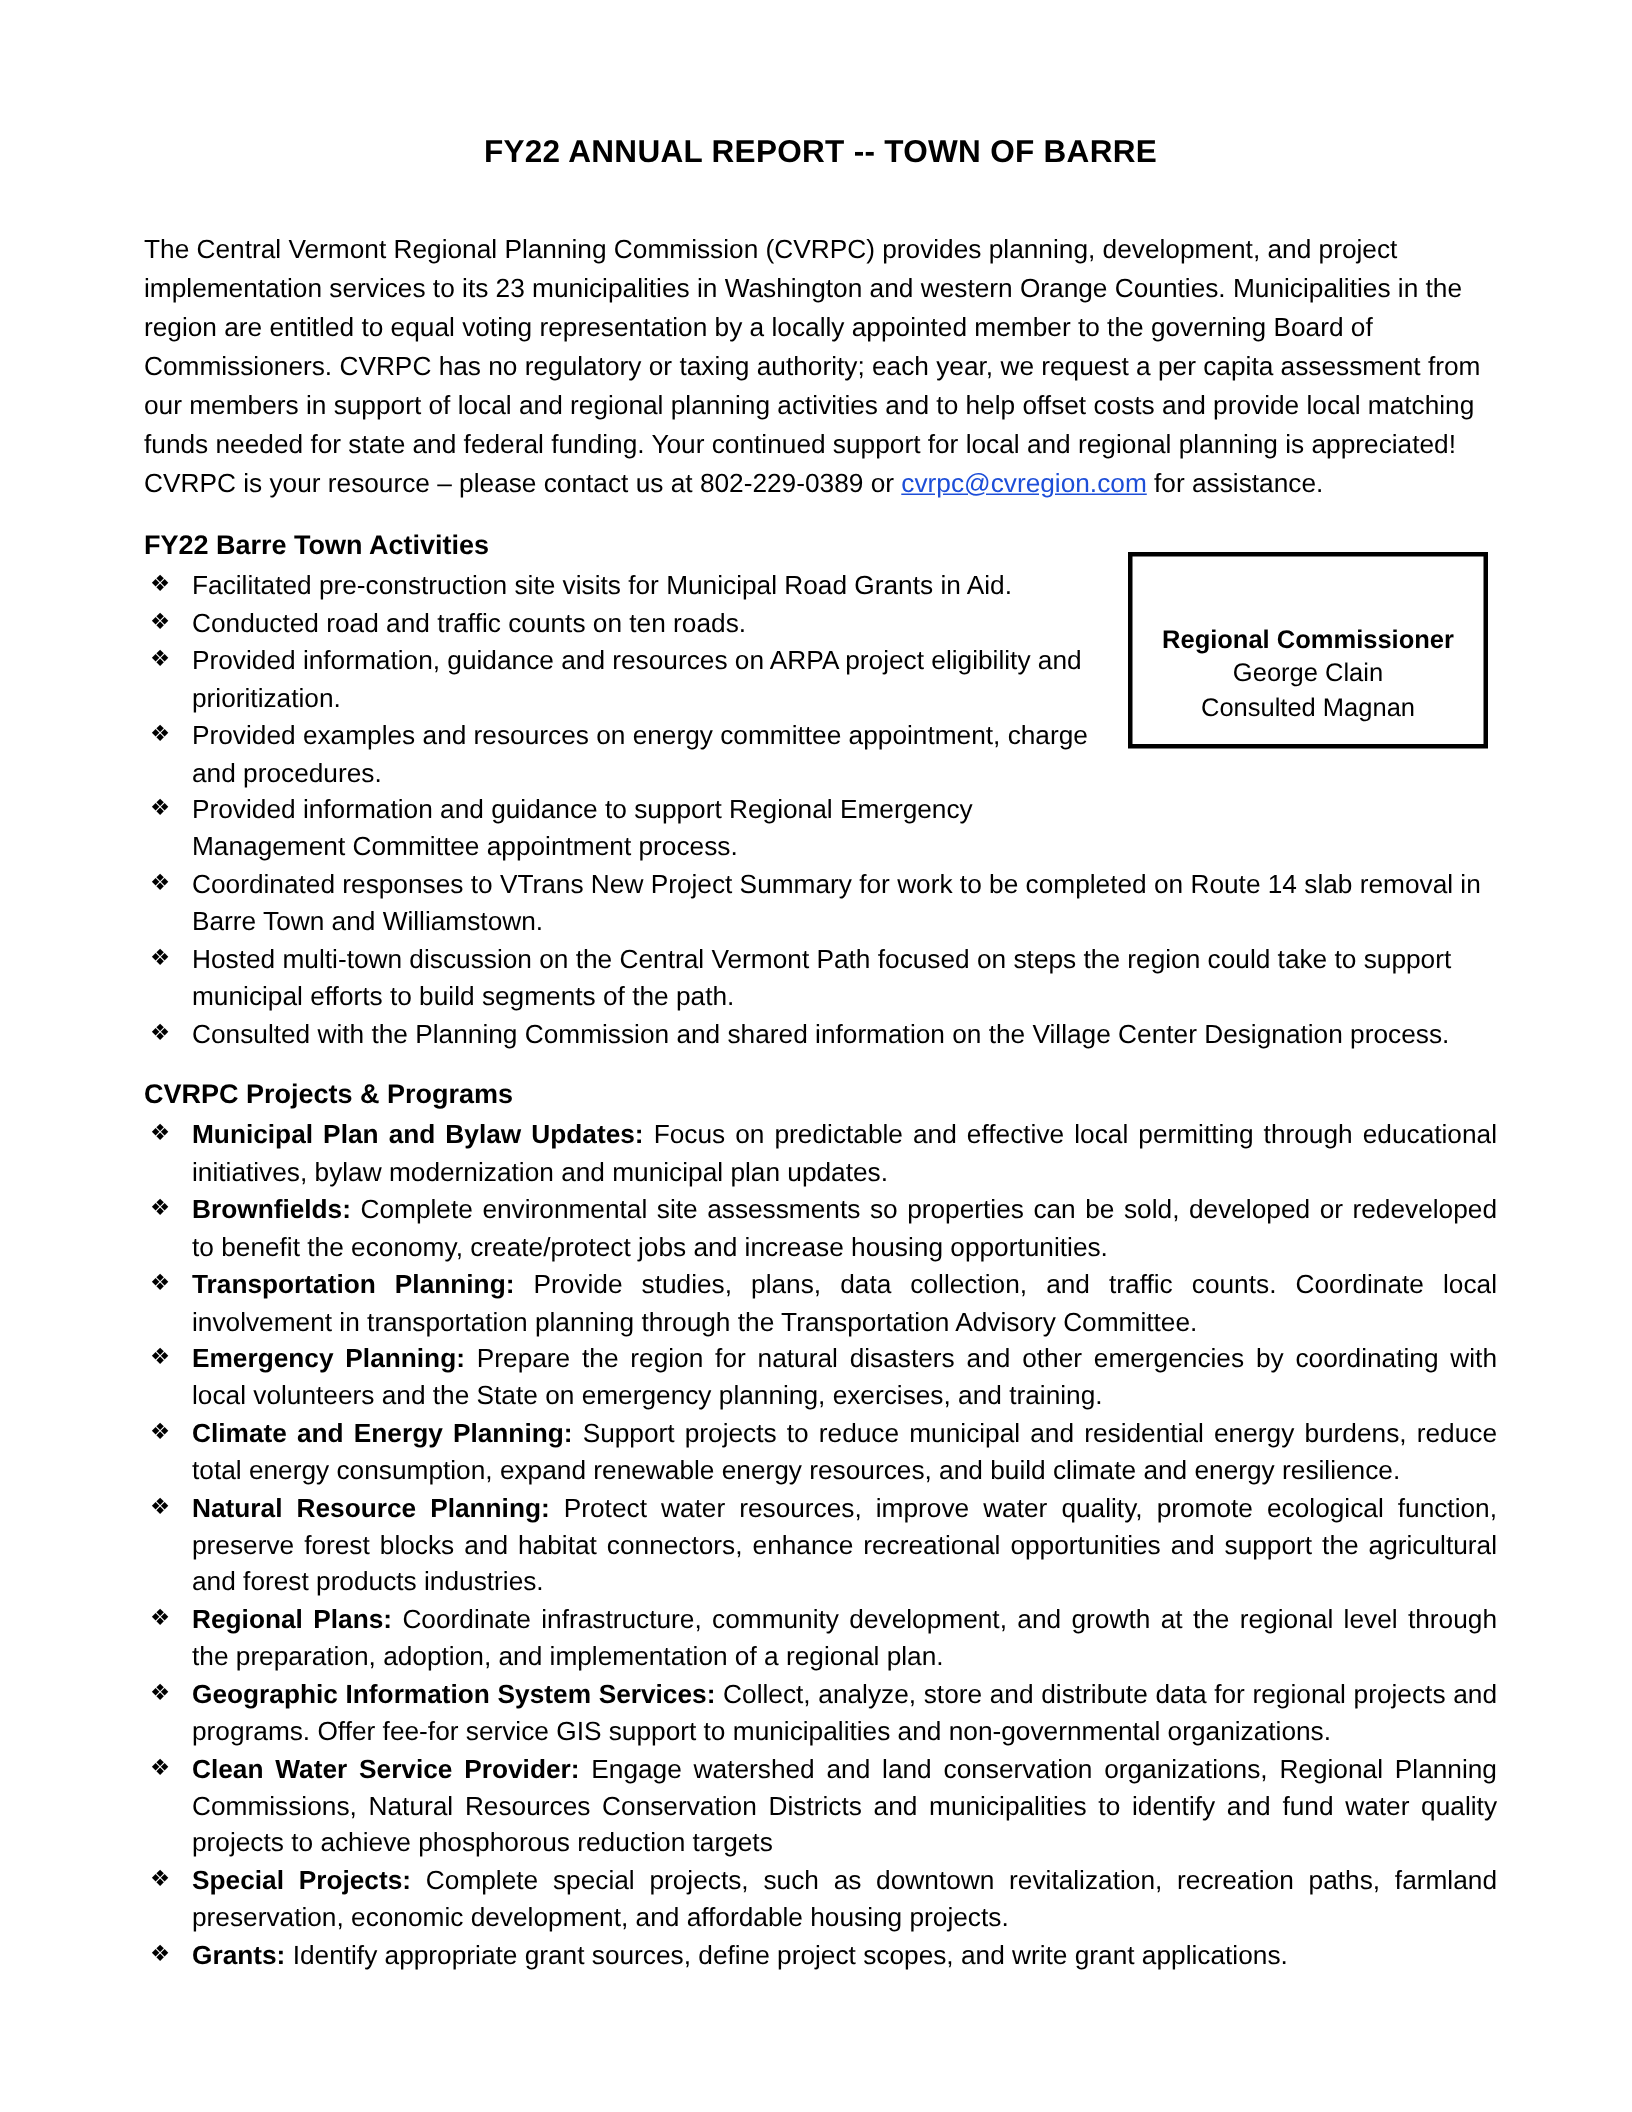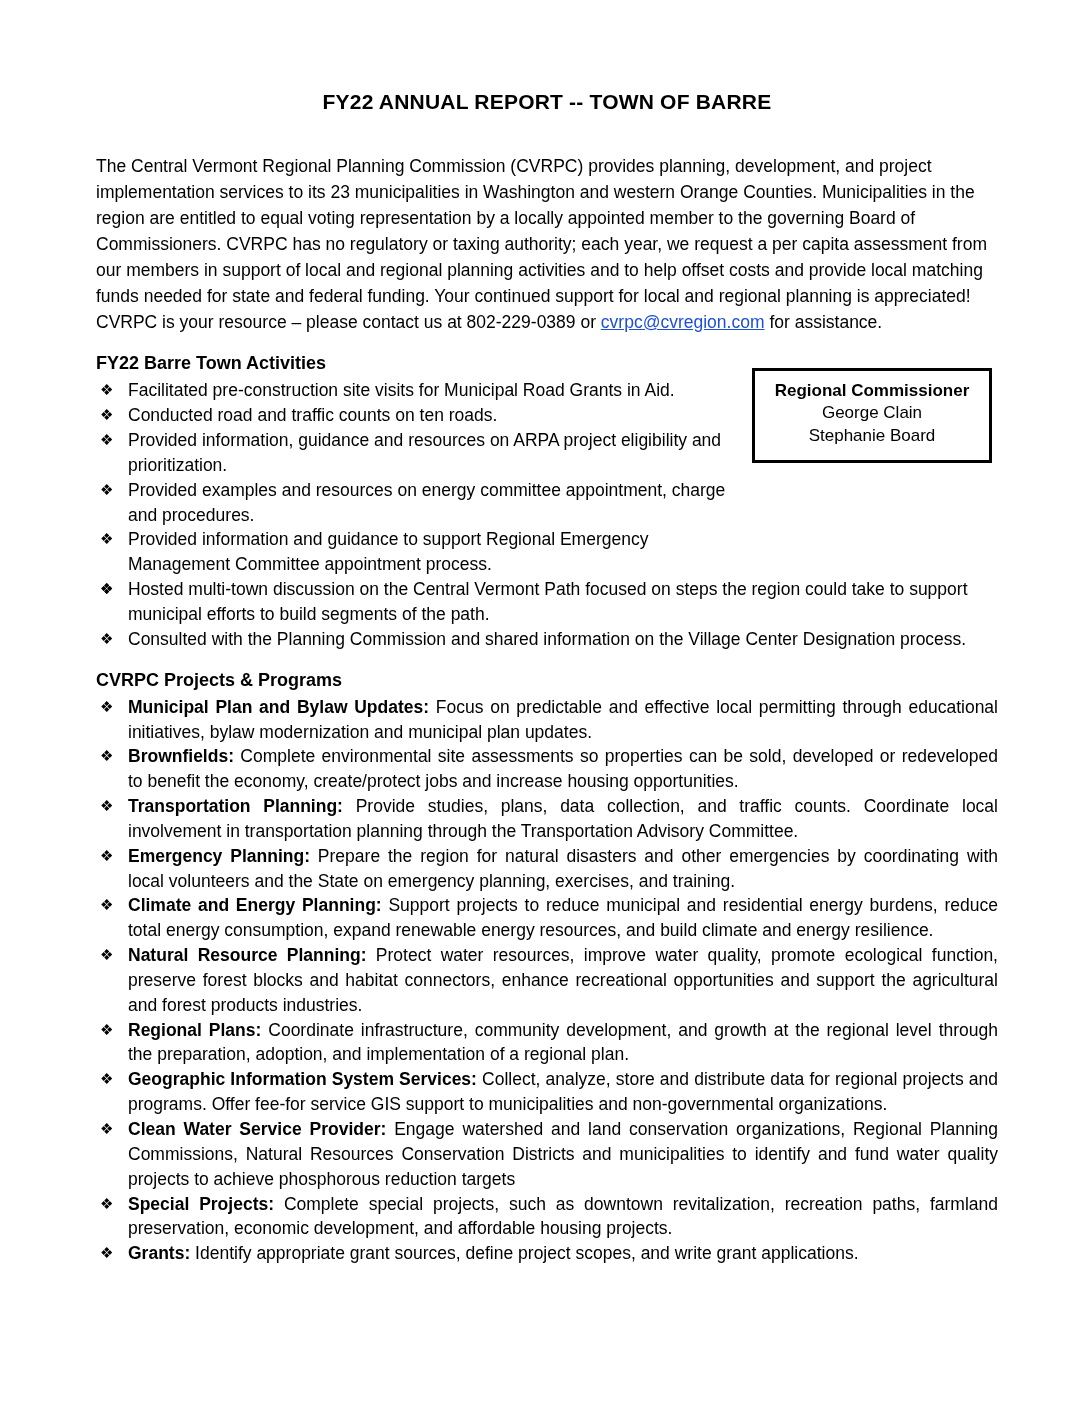--- a/index.html
+++ b/index.html
@@ -79,20 +79,21 @@
     box-sizing: border-box;
     padding: 9px 10px 12px 10px;
     text-align: center;
     background: #ffffff;
     z-index: 5;
   }
   .commissioner-box .b-title {
     font-weight: bold;
     font-size: 17px;
     line-height: 1.3;
+    margin-top: 36px;
   }
   .commissioner-box .b-name {
     font-size: 17px;
     line-height: 1.35;
   }
   .wrap-shape {
     float: right;
     width: 258px;
     height: 170px;
     shape-outside: margin-box;
@@ -117,21 +118,21 @@
   <h2 class="section-heading">FY22 Barre Town Activities</h2>
 
   <div class="activities-list">
     <div class="wrap-shape"></div>
     <ul class="bullets">
       <li><span class="bullet-mark">❖</span><span>Facilitated pre-construction site visits for Municipal Road Grants in Aid.</span></li>
       <li><span class="bullet-mark">❖</span><span>Conducted road and traffic counts on ten roads.</span></li>
       <li><span class="bullet-mark">❖</span><span>Provided information, guidance and resources on ARPA project eligibility and prioritization.</span></li>
       <li><span class="bullet-mark">❖</span><span>Provided examples and resources on energy committee appointment, charge and procedures.</span></li>
       <li><span class="bullet-mark">❖</span><span>Provided information and guidance to support Regional Emergency Management Committee appointment process.</span></li>
-      <li><span class="bullet-mark">❖</span></li>
+      <li><span class="bullet-mark">❖</span><span>Coordinated responses to VTrans New Project Summary for work to be completed on Route 14 slab removal in Barre Town and Williamstown.</span></li>
       <li><span class="bullet-mark">❖</span><span>Hosted multi-town discussion on the Central Vermont Path focused on steps the region could take to support municipal efforts to build segments of the path.</span></li>
       <li><span class="bullet-mark">❖</span><span>Consulted with the Planning Commission and shared information on the Village Center Designation process.</span></li>
     </ul>
   </div>
 
   <div class="hspacer"></div>
 
   <h2 class="section-heading">CVRPC Projects &amp; Programs</h2>
 
   <div class="projects-wrap">
@@ -146,16 +147,16 @@
       <li><span class="bullet-mark">❖</span><span class="lead-term">Geographic Information System Services:</span><span> Collect, analyze, store and distribute data for regional projects and programs. Offer fee-for service GIS support to municipalities and non-governmental organizations.</span></li>
       <li><span class="bullet-mark">❖</span><span class="lead-term">Clean Water Service Provider:</span><span> Engage watershed and land conservation organizations, Regional Planning Commissions, Natural Resources Conservation Districts and municipalities to identify and fund water quality projects to achieve phosphorous reduction targets</span></li>
       <li><span class="bullet-mark">❖</span><span class="lead-term">Special Projects:</span><span> Complete special projects, such as downtown revitalization, recreation paths, farmland preservation, economic development, and affordable housing projects.</span></li>
       <li><span class="bullet-mark">❖</span><span class="lead-term">Grants:</span><span> Identify appropriate grant sources, define project scopes, and write grant applications.</span></li>
     </ul>
   </div>
 
   <div class="commissioner-box">
     <div class="b-title">Regional Commissioner</div>
     <div class="b-name">George Clain</div>
-    <div class="b-name">Stephanie Board</div>
+    <div class="b-name">Consulted Magnan</div>
   </div>
 
 </div>
 
 </body></html>

